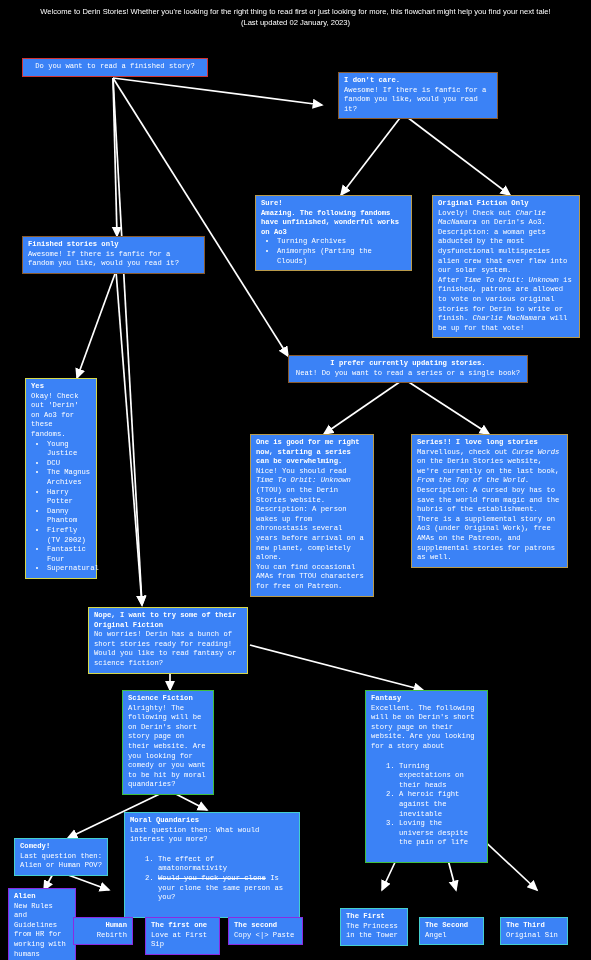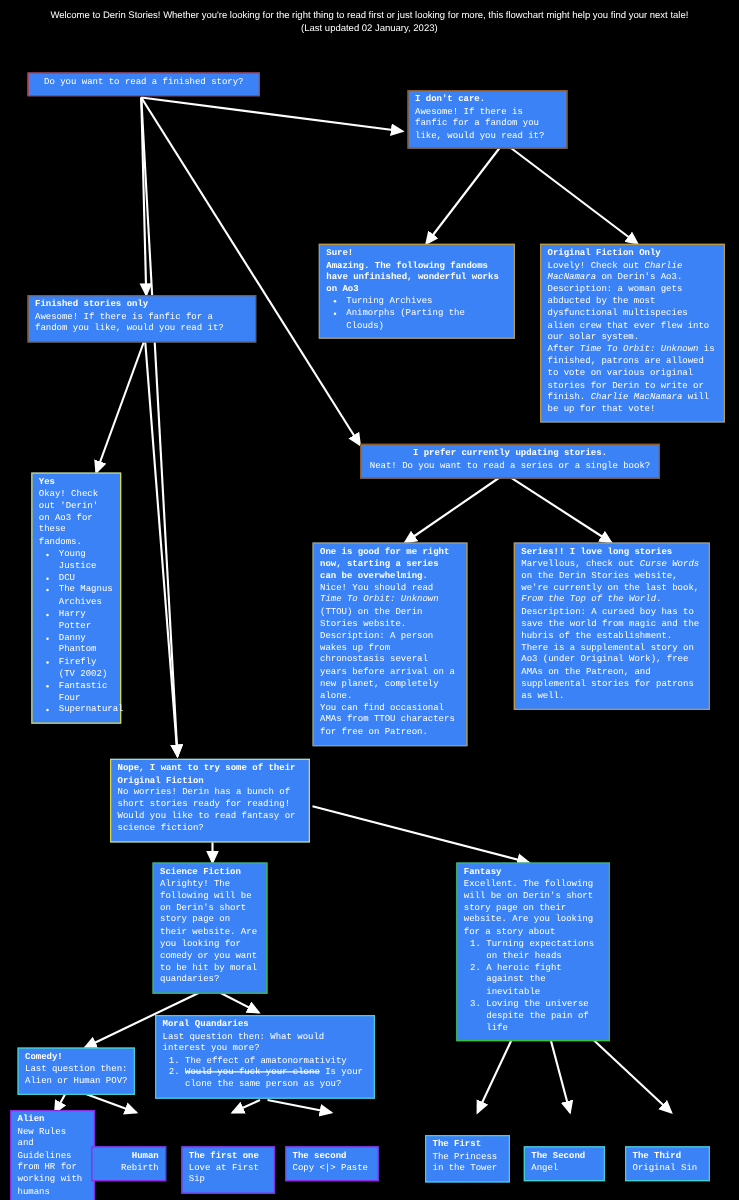--- a/index.html
+++ b/index.html
@@ -56,21 +56,21 @@
     font-weight: bold;
     display: block;
   }
   .node .bd { display: block; }
   .node ul {
     margin: 0;
     padding-left: 16px;
     list-style-type: disc;
   }
   .node ol {
-    margin: 0;
+    margin: 10px;
     padding-left: 18px;
   }
   .node li { margin: 0; padding: 0; }
   .node i { font-style: italic; }
   .node .strike { text-decoration: line-through; }
   .centered { text-align: center; }
   .centered .bd { display: block; }
 </style>
 </head>
 <body>
@@ -110,21 +110,21 @@
 
   <div class="header">
     <div>Welcome to Derin Stories! Whether you're looking for the right thing to read first or just looking for more, this flowchart might help you find your next tale!</div>
     <div>(Last updated 02 January, 2023)</div>
   </div>
 
   <div class="node centered" style="left: 22px; top: 58px; width: 186px; border-color: rgb(209, 52, 52);">
     <span class="bd">Do you want to read a finished story?</span>
   </div>
 
-  <div class="node" style="left: 326px; top: 72px; width: 128px; border-color: rgb(138, 90, 43);">
+  <div class="node" style="left: 338px; top: 72px; width: 160px; border-color: rgb(138, 90, 43);">
     <span class="ttl">I don't care.</span>
     <span class="bd">Awesome! If there is fanfic for a fandom you like, would you read it?</span>
   </div>
 
   <div class="node" style="left: 22px; top: 236px; width: 183px; border-color: rgb(138, 90, 43);">
     <span class="ttl">Finished stories only</span>
     <span class="bd">Awesome! If there is fanfic for a fandom you like, would you read it?</span>
   </div>
 
   <div class="node" style="left: 255px; top: 195px; width: 157px; border-color: rgb(185, 154, 74);">

